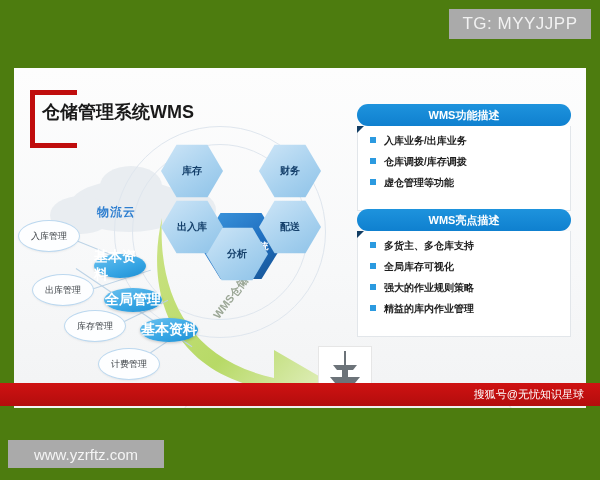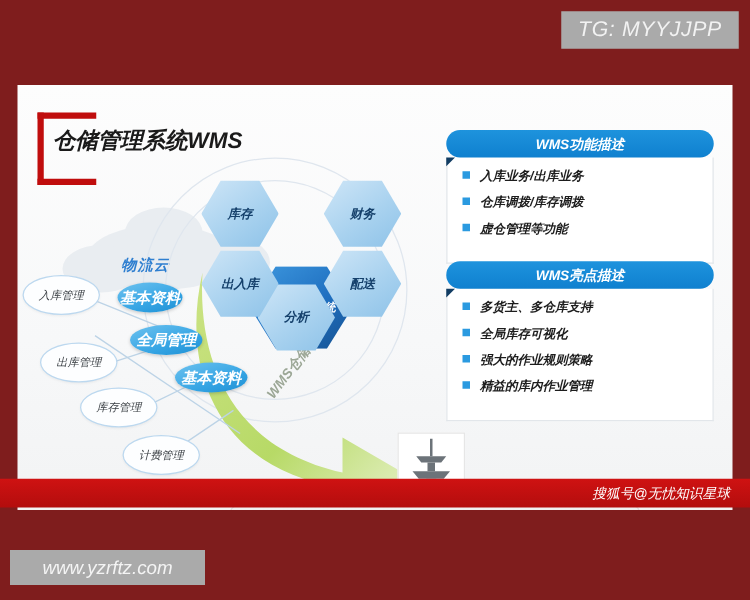--- a/index.html
+++ b/index.html
@@ -1,21 +1,21 @@
 <!DOCTYPE html>
 <html><head>
 <meta charset="utf-8">
 <style>
   html,body{margin:0;padding:0;}
   body{
     width:600px;height:480px;overflow:hidden;position:relative;
     background:#ffffff;
     font-family:"Liberation Sans","DejaVu Sans",sans-serif;
   }
-  #stage{position:absolute;left:0;top:0;width:600px;height:480px;overflow:hidden;background:#7f1d1d;font-style:italic;}
+  #stage{position:absolute;left:0;top:0;width:600px;height:480px;overflow:hidden;background:#4d7c0f;}
 
   
   .tg-banner{
     position:absolute;left:449px;top:9px;width:142px;height:30px;
     background:#aaaaaa;color:#f2f2f2;font-size:17px;
     display:flex;align-items:center;justify-content:center;letter-spacing:.5px;
   }
 
   
   .slide{
@@ -77,23 +77,24 @@
   .ellipse{
     position:absolute;border:1px solid #bcd8ef;border-radius:50%;
     background:#fdfeff;color:#3a3f44;font-size:9px;
     display:flex;align-items:center;justify-content:center;
     box-shadow:0 1px 2px rgba(0,0,0,.05);
   }
   
   .pill{
     position:absolute;border-radius:50%;
     background:linear-gradient(160deg,#6dc2ef 0%,#36a5e4 60%,#1d8fd3 100%);
-    color:#ffffff;font-size:12px;font-weight:bold;
+    color:#ffffff;font-size:14px;font-weight:bold;
     display:flex;align-items:center;justify-content:center;
     box-shadow:0 1px 3px rgba(0,0,0,.2);
+    margin-top:28px;
   }
   .connector{position:absolute;background:#bcd3e6;height:1px;transform-origin:left center;}
 
   
   .panel{position:absolute;width:214px;}
   .panel-head{
     height:22px;background:linear-gradient(180deg,#1e93dd 0%,#0f80cf 100%);
     color:#ffffff;font-size:11px;font-weight:bold;
     display:flex;align-items:center;justify-content:center;position:relative;border-radius:11px;
   }

